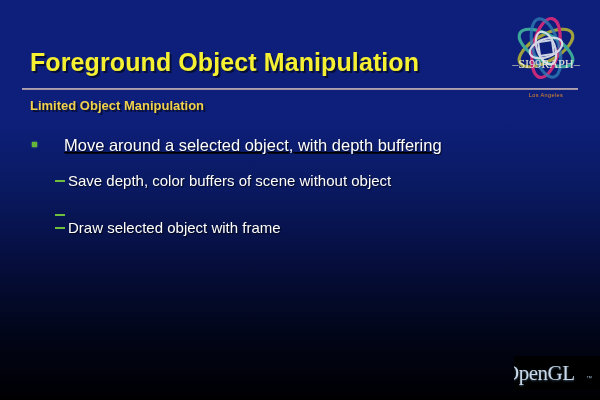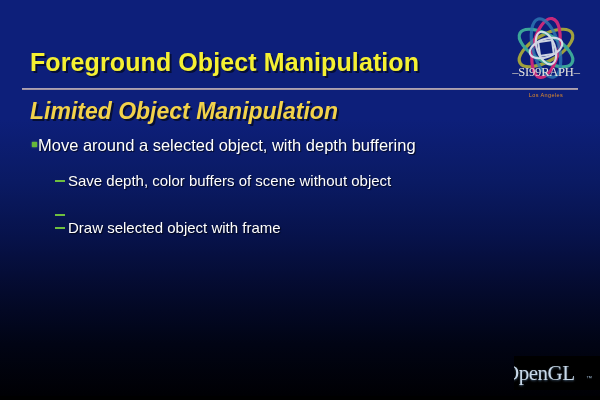--- a/index.html
+++ b/index.html
@@ -41,34 +41,33 @@
     position:absolute;
     left:22px; top:88px;
     width:556px; height:2px;
     background: linear-gradient(to bottom, #8a7f95 0%, #cfc3cf 50%, #6a5f75 100%);
   }
 
   
   #subtitle {
     position:absolute;
     left:30px; top:98px;
-    font-size:23px;
+    font-size:13px;
     font-weight:bold;
-    font-style:italic;
     color:#f2d24a;
     text-shadow: 2px 2px 0 rgba(0,0,0,0.55);
     white-space:nowrap;
   }
 
   
   #body { position:absolute; left:0; top:134px; width:600px; }
 
   .row { position:relative; }
 
-  .lvl1 { padding-left:38px; margin-bottom:4px; }
+  .lvl1 { padding-left:64px; margin-bottom:4px;text-decoration:underline; }
   .lvl2 { padding-left:68px; margin-bottom:3px; }
 
   .lvl1 .txt {
     font-size:16.5px;
     color:#ffffff;
     line-height:22px;
     text-shadow: 1px 1px 1px rgba(0,0,0,0.7);
     padding-right:18px;
   }
   .lvl2 .txt {
@@ -97,21 +96,21 @@
 
   
   #siggraph {
     position:absolute;
     right:6px; top:8px;
     width:96px; height:96px;
   }
   #sig-rings { position:absolute; left:0; top:0; }
   #sig-word {
     position:absolute;
-    left:0; bottom:24px;
+    left:0; bottom:32px;
     width:96px;
     text-align:center;
     font-family:"Liberation Serif", serif;
     font-size:12.5px;
     color:#e9e6de;
     letter-spacing:-0.2px;
     white-space:nowrap;
   }
   #sig-word .dash { color:#d8d2c6; }
   #sig-city {

